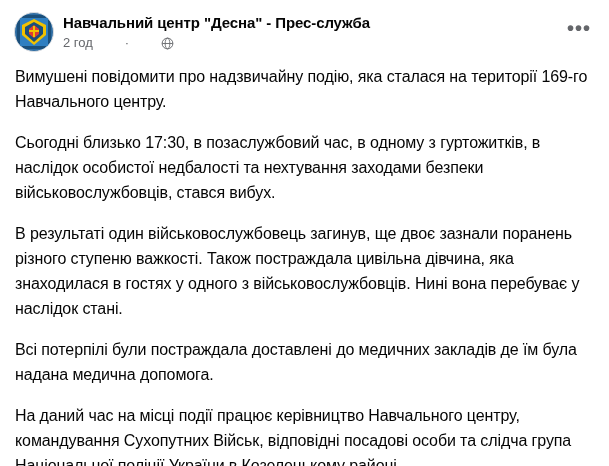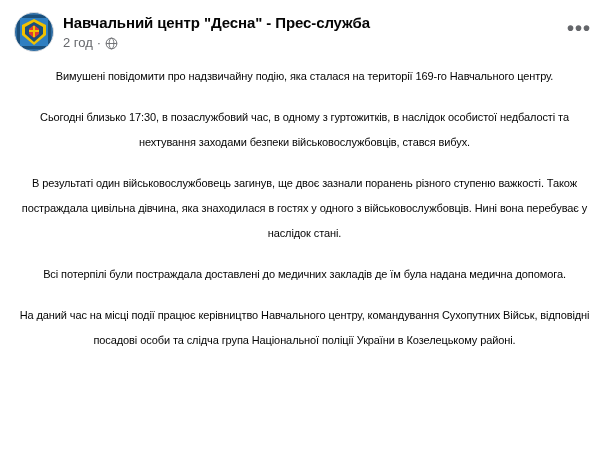--- a/index.html
+++ b/index.html
@@ -61,20 +61,21 @@
     letter-spacing: -0.1px;
     white-space: nowrap;
   }
   .meta-line {
     display: flex;
     align-items: center;
     margin-top: 3px;
     font-size: 13px;
     color: #65676b;
     line-height: 16px;
+    gap: 28px;
   }
   .meta-line .timestamp {
     color: #65676b;
   }
   .meta-dot {
     margin: 0 4px;
     color: #65676b;
     font-size: 13px;
   }
   .globe-icon {
@@ -98,25 +99,24 @@
     line-height: 1;
     letter-spacing: 1px;
     font-weight: bold;
     cursor: pointer;
   }
   .post-body {
     padding: 8px 1px 0 1px;
   }
   .post-body p {
     margin: 0 0 16px 0;
-    font-size: 11px;
+    font-size: 16px;
     line-height: 25px;
     color: #050505;
     letter-spacing: -0.1px;
-    text-align: center;
   }
   .post-body p:last-child {
     margin-bottom: 0;
   }
 </style>
 </head>
 <body>
 
 <div class="post">
 

